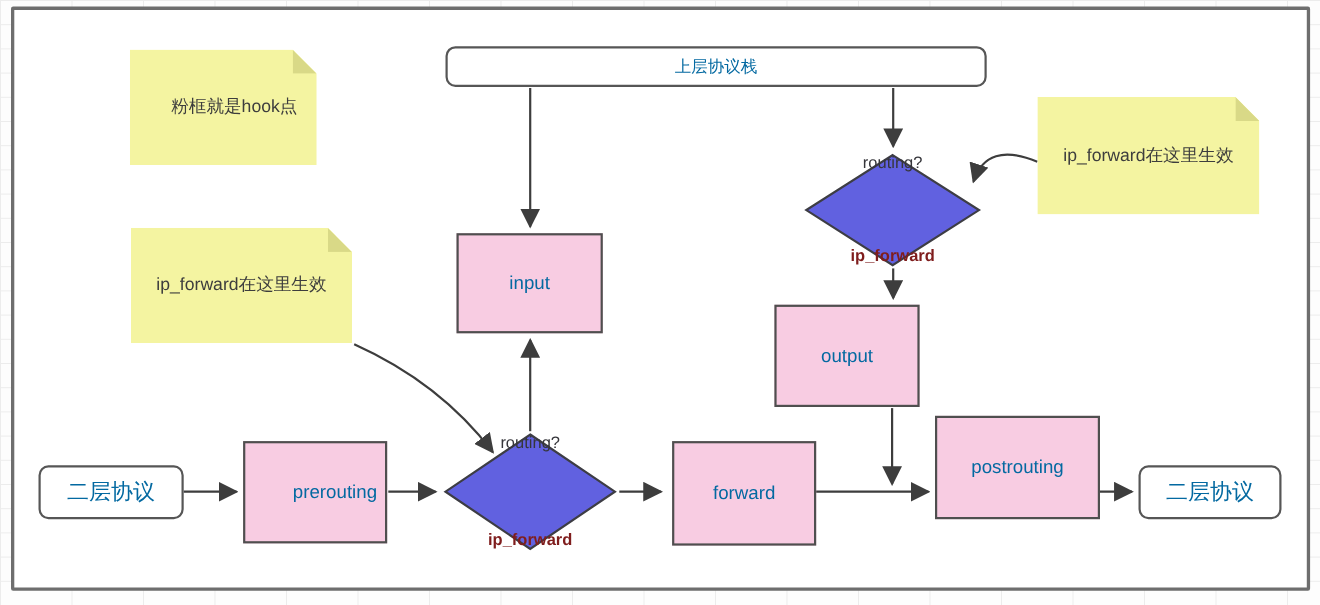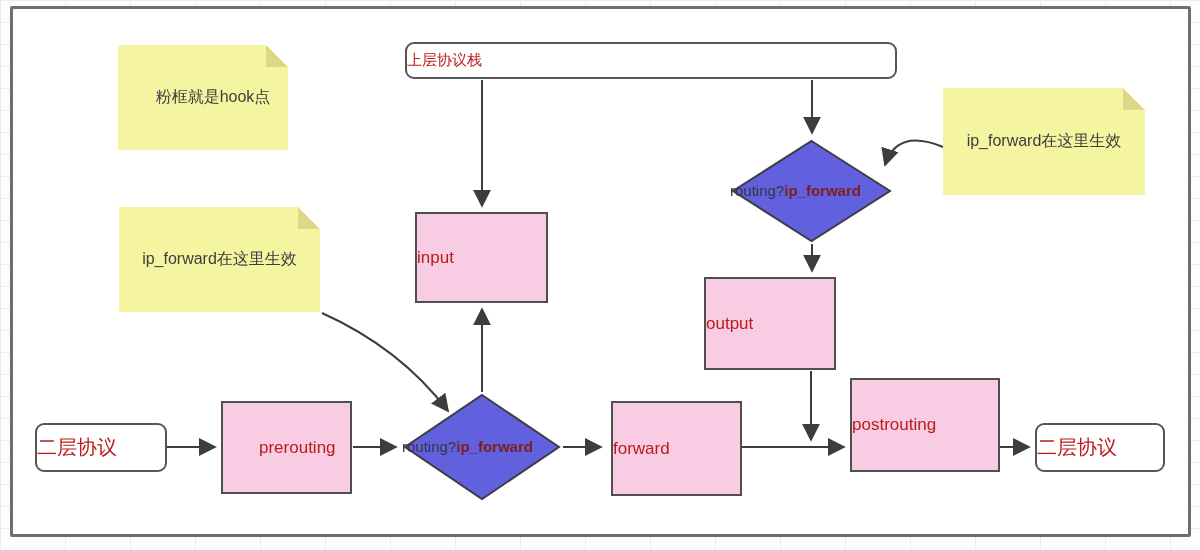--- a/index.html
+++ b/index.html
@@ -16,22 +16,22 @@
       linear-gradient(90deg, #ececec 1px, transparent 1px);
     background-size:65px 22px;
   }
   .frame{
     position:absolute;left:10px;top:6px;width:1181px;height:531px;
     box-sizing:border-box;border:3px solid #6e6e6e;background:#ffffff;
     border-radius:2px;
   }
   .node{
     position:absolute;box-sizing:border-box;display:flex;
-    align-items:center;justify-content:flex-start;
-    color:#b91c1c;z-index:3;
+    align-items:center;justify-content:center;
+    color:#0369a1;z-index:3;
   }
   .hookbox{
     background:#f8cce2;border:2px solid #4f4f4f;font-size:17px;
   }
   .whitebox{
     background:#ffffff;border:2px solid #565656;border-radius:9px;font-size:20px;
   }
   .note{
     position:absolute;box-sizing:border-box;background:#f4f4a1;z-index:3;
     display:flex;align-items:center;justify-content:center;
@@ -39,22 +39,22 @@
     clip-path:polygon(0 0, calc(100% - 22px) 0, 100% 22px, 100% 100%, 0 100%);
   }
   .note .fold{
     position:absolute;top:0;right:0;width:22px;height:22px;
     background:#d9d987;
     clip-path:polygon(0 0, 100% 100%, 0 100%);
   }
   .diamond{position:absolute;z-index:3;}
   .diamond svg{display:block;}
   .diamond .dtext{
-    position:absolute;inset:0;display:flex;flex-direction:row;
-    align-items:center;justify-content:flex-start;line-height:1.35;
+    position:absolute;inset:0;display:flex;flex-direction:column;
+    align-items:center;justify-content:space-between;line-height:1.35;
   }
   .dq{font-size:15px;color:#36363b;}
   .da{font-size:15px;font-weight:bold;color:#7f1d1d;}
   .connectors{position:absolute;inset:0;z-index:2;}
 </style>
 </head>
 <body>
 
 <div class="grid-bg"></div>
 <div class="frame"></div>

